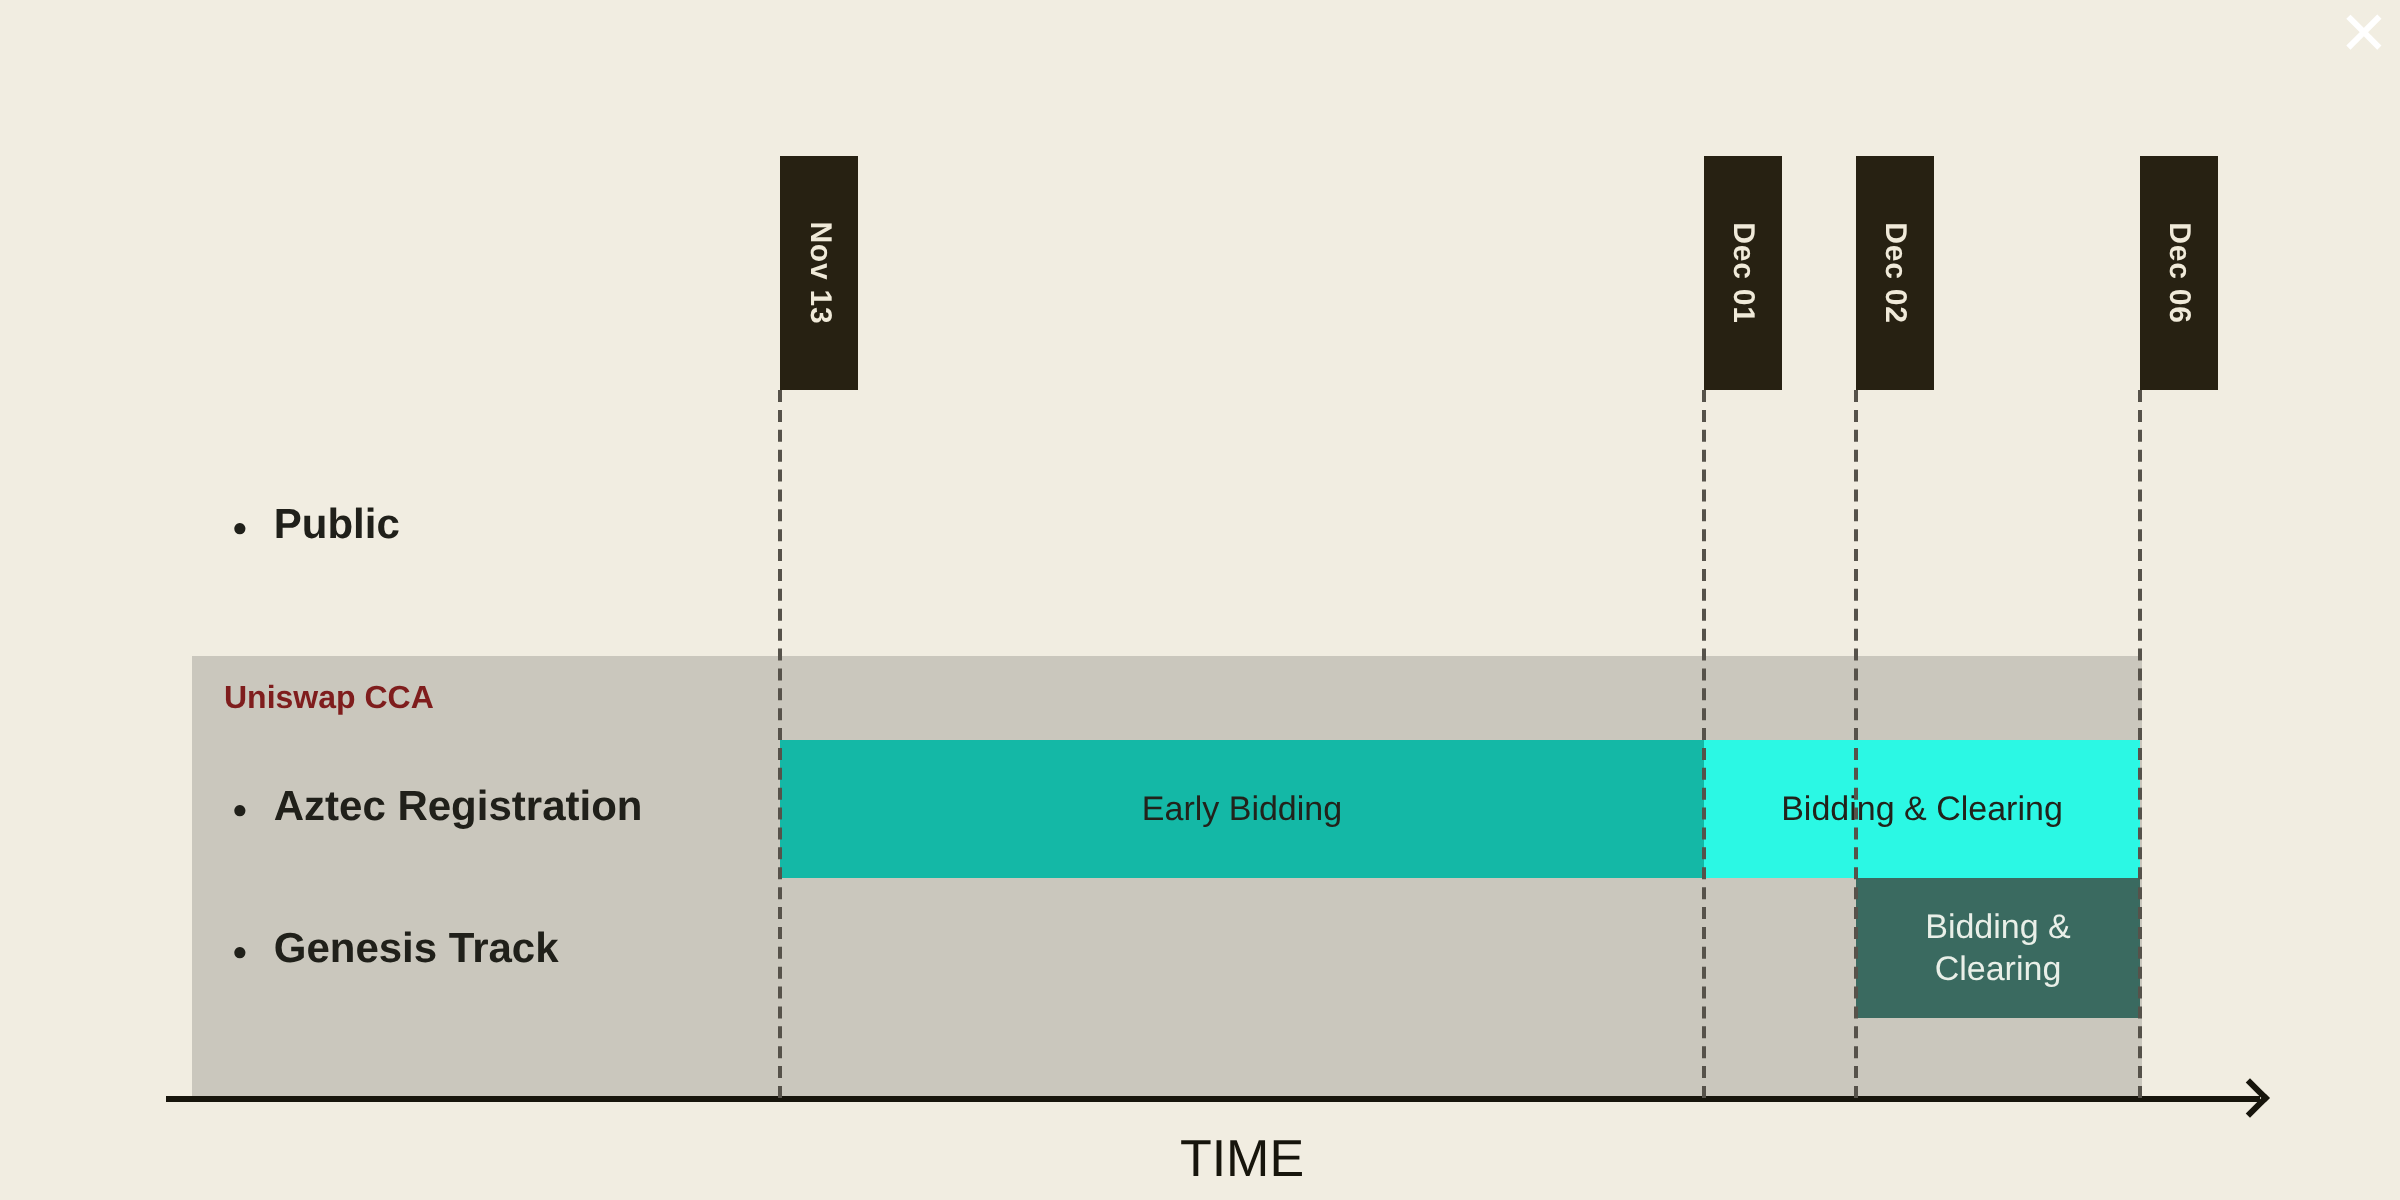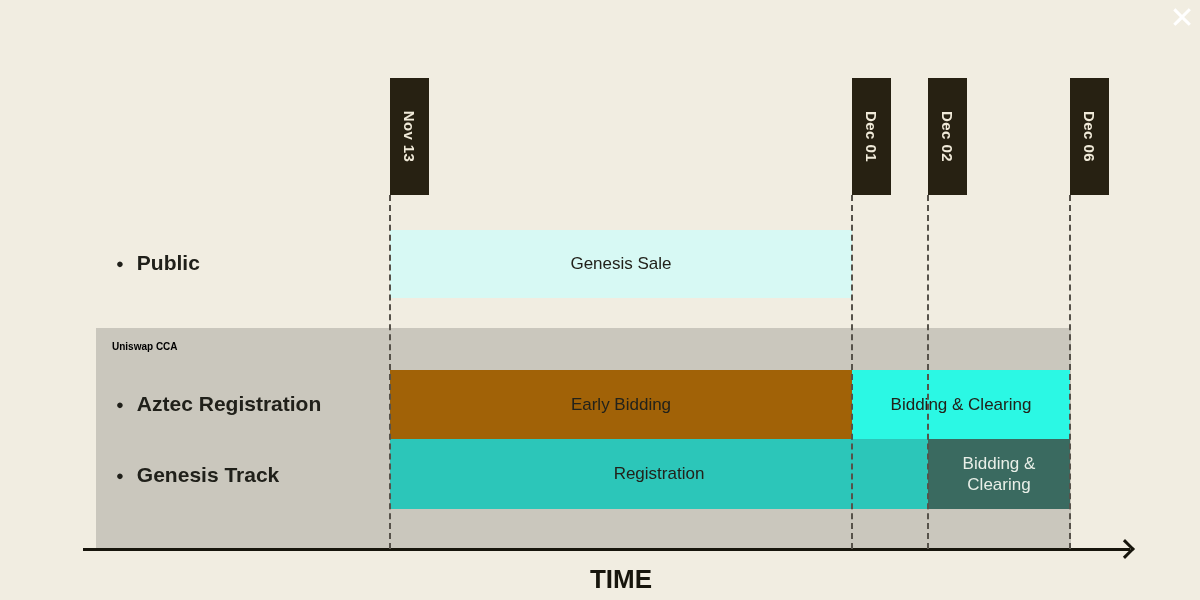--- a/index.html
+++ b/index.html
@@ -35,31 +35,31 @@
     border-left:2px dashed #56524a; z-index:5;
   }
 
   
   .panel {
     position:absolute; left:96px; top:328px; width:975px; height:221px;
     background:#cac7bd; z-index:1;
   }
   .panel-title {
     position:absolute; left:16px; top:13px;
-    font-size:10px; font-weight:bold; color:#000000;
+    font-size:16px; font-weight:bold; color:#7f1d1d;
   }
 
   
   .bar {
     position:absolute; z-index:2;
     display:flex; align-items:center; justify-content:center;
     font-size:17px; color:#22221b; text-align:center; line-height:1.25;
   }
   .bar-genesis       { left:390px; top:230px; width:462px; height:68px; background:#d7f9f4; }
-  .bar-early         { left:390px; top:370px; width:462px; height:69px; background:#a16207; }
+  .bar-early         { left:390px; top:370px; width:462px; height:69px; background:#14b8a6; }
   .bar-aztec-bc      { left:852px; top:370px; width:218px; height:69px; background:#2bf8e4; }
   .bar-registration  { left:390px; top:439px; width:538px; height:70px; background:#2cc6b9; }
   .bar-public-bc     { left:928px; top:439px; width:142px; height:70px; background:#3a6a60; color:#e9efe8; padding:0 14px; }
 
   
   .rowlabel {
     position:absolute; z-index:3; display:flex; align-items:center; gap:13px;
     font-size:21px; font-weight:bold; color:#20201a;
   }
   .rowlabel .bullet { font-size:13px; line-height:1; color:#20201a; }
@@ -72,21 +72,21 @@
     position:absolute; left:83px; top:548px; width:1047px; height:3px;
     background:#17150c; z-index:4;
   }
   .axis-arrow {
     position:absolute; left:1118px; top:542px; width:14px; height:14px;
     border-top:3px solid #17150c; border-right:3px solid #17150c;
     transform:rotate(45deg); z-index:4;
   }
   .time-label {
     position:absolute; left:521px; top:564px; width:200px;
-    text-align:center; font-size:26px; font-weight:bold; color:#17150c; z-index:4;
+    text-align:center; font-size:26px; font-weight:normal; color:#17150c; z-index:4;
   }
 </style>
 </head>
 <body>
 
 <div class="stage">
 
   <div class="close">✕</div>
 
   <div class="tag" style="left:390px">
@@ -104,31 +104,25 @@
 
   <div class="vline" style="left:389px"></div>
   <div class="vline" style="left:851px"></div>
   <div class="vline" style="left:927px"></div>
   <div class="vline" style="left:1069px"></div>
 
   <div class="panel">
     <div class="panel-title">Uniswap CCA</div>
   </div>
 
-  <div class="bar bar-genesis">
-    <span>Genesis Sale</span>
-  </div>
   <div class="bar bar-early">
     <span>Early Bidding</span>
   </div>
   <div class="bar bar-aztec-bc">
     <span>Bidding &amp; Clearing</span>
-  </div>
-  <div class="bar bar-registration">
-    <span>Registration</span>
   </div>
   <div class="bar bar-public-bc">
     <span>Bidding &amp; Clearing</span>
   </div>
 
   <div class="rowlabel row-genesis">
     <span class="bullet">●</span>
     <span>Public</span>
   </div>
   <div class="rowlabel row-aztec">

